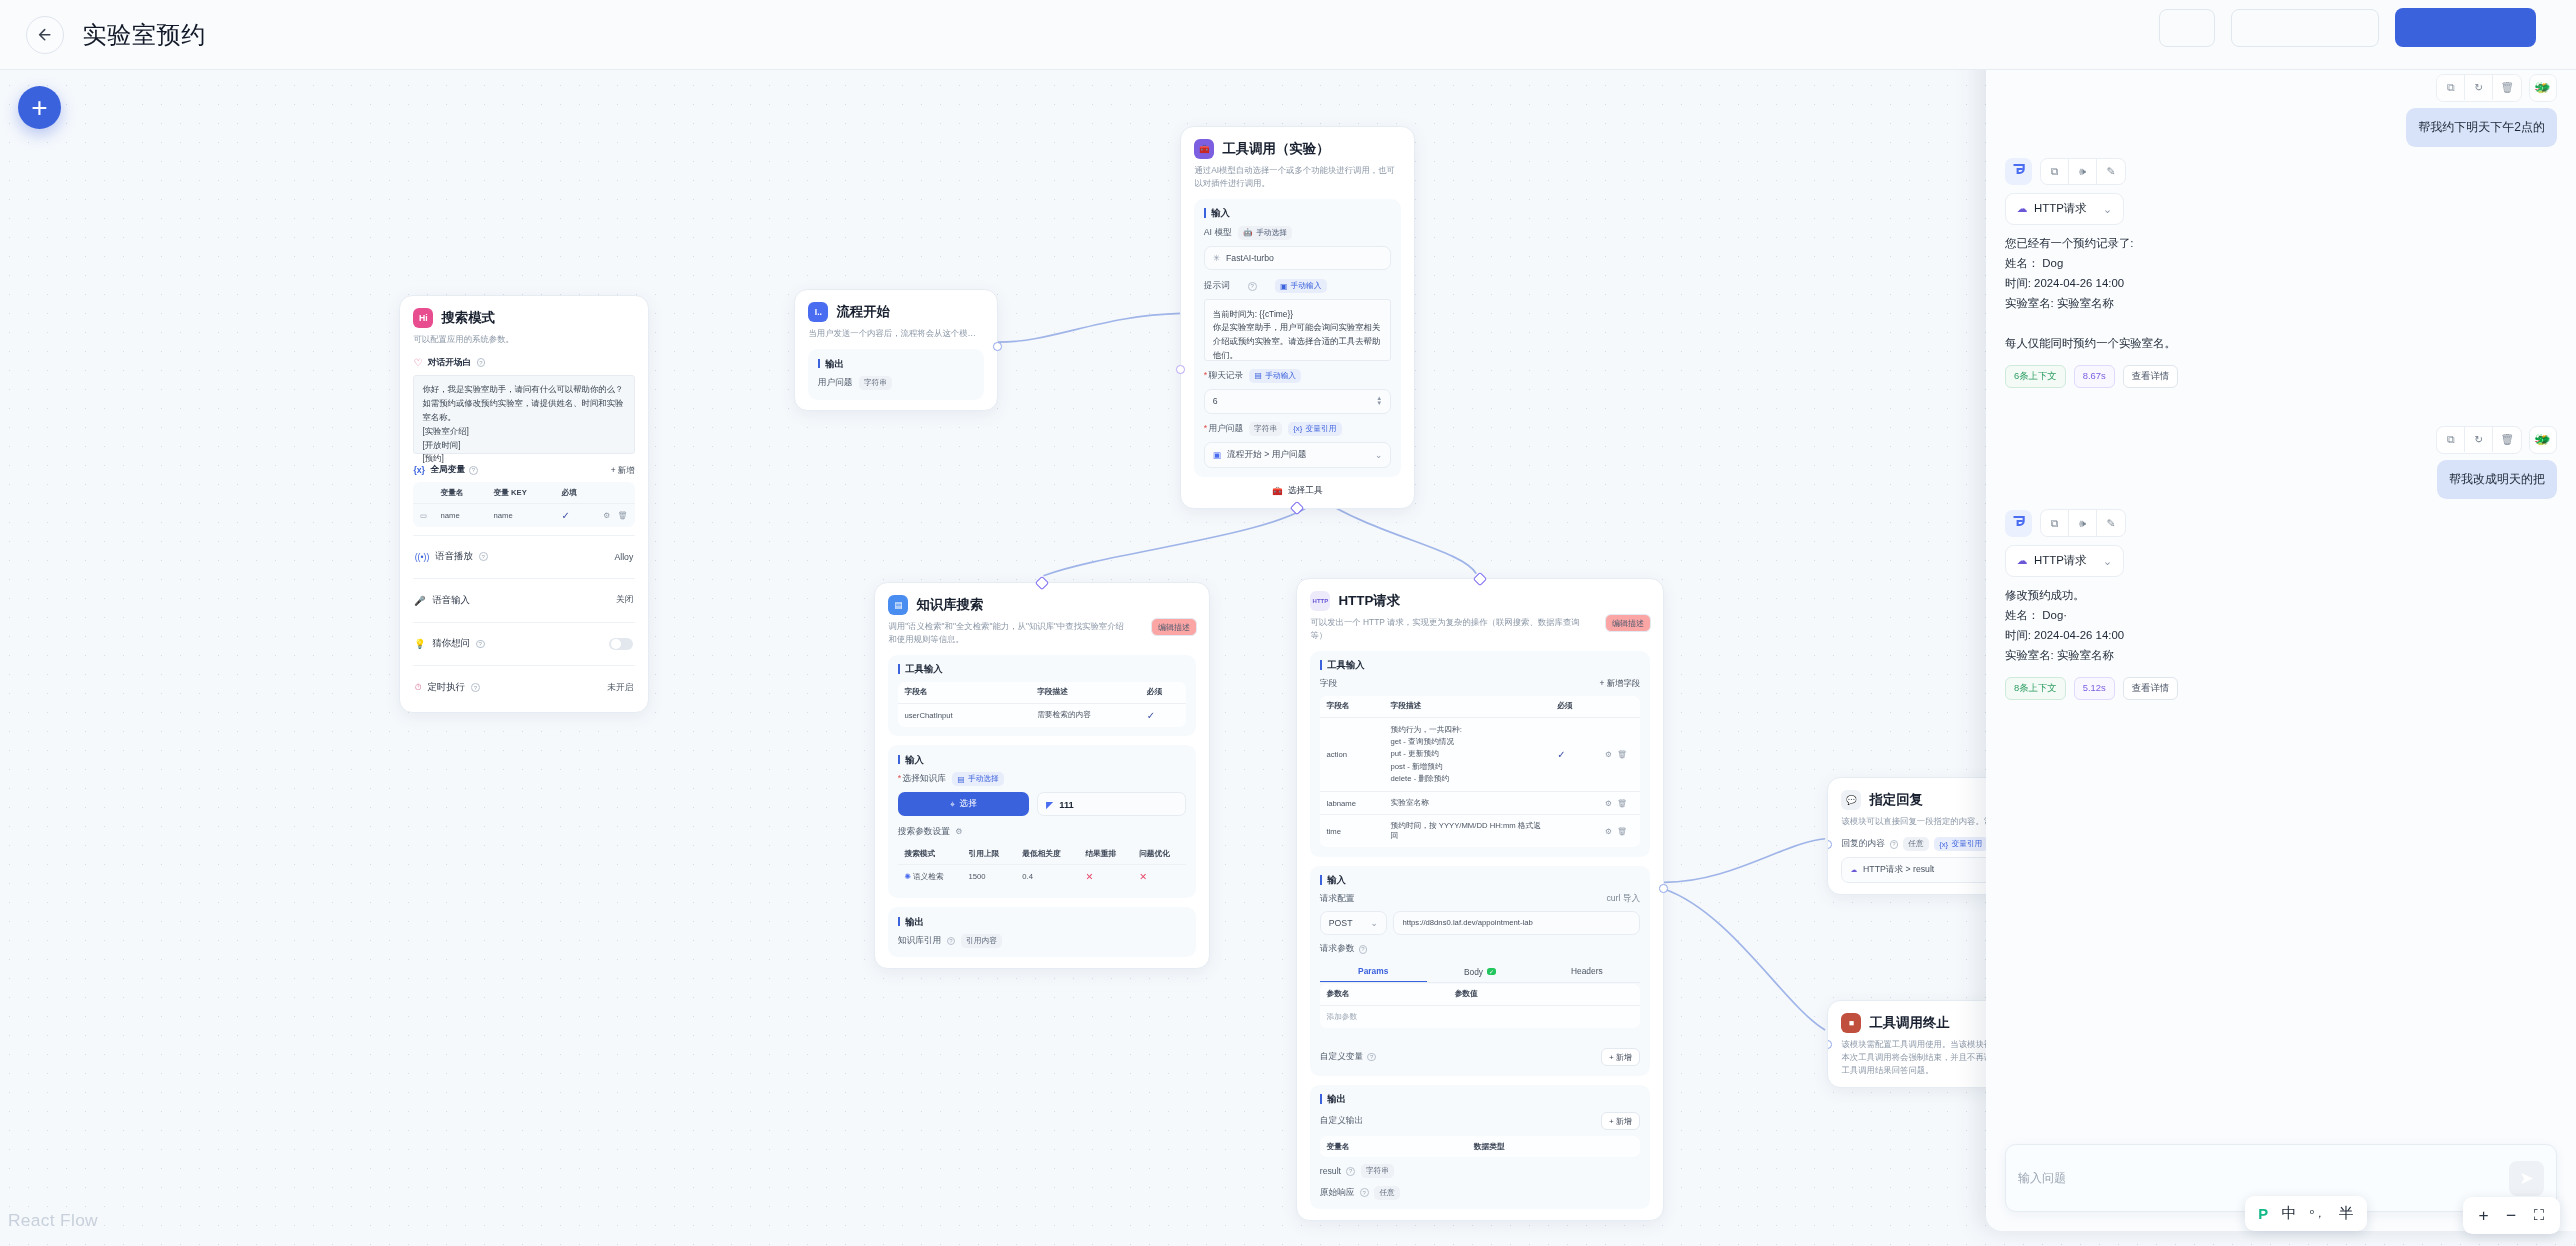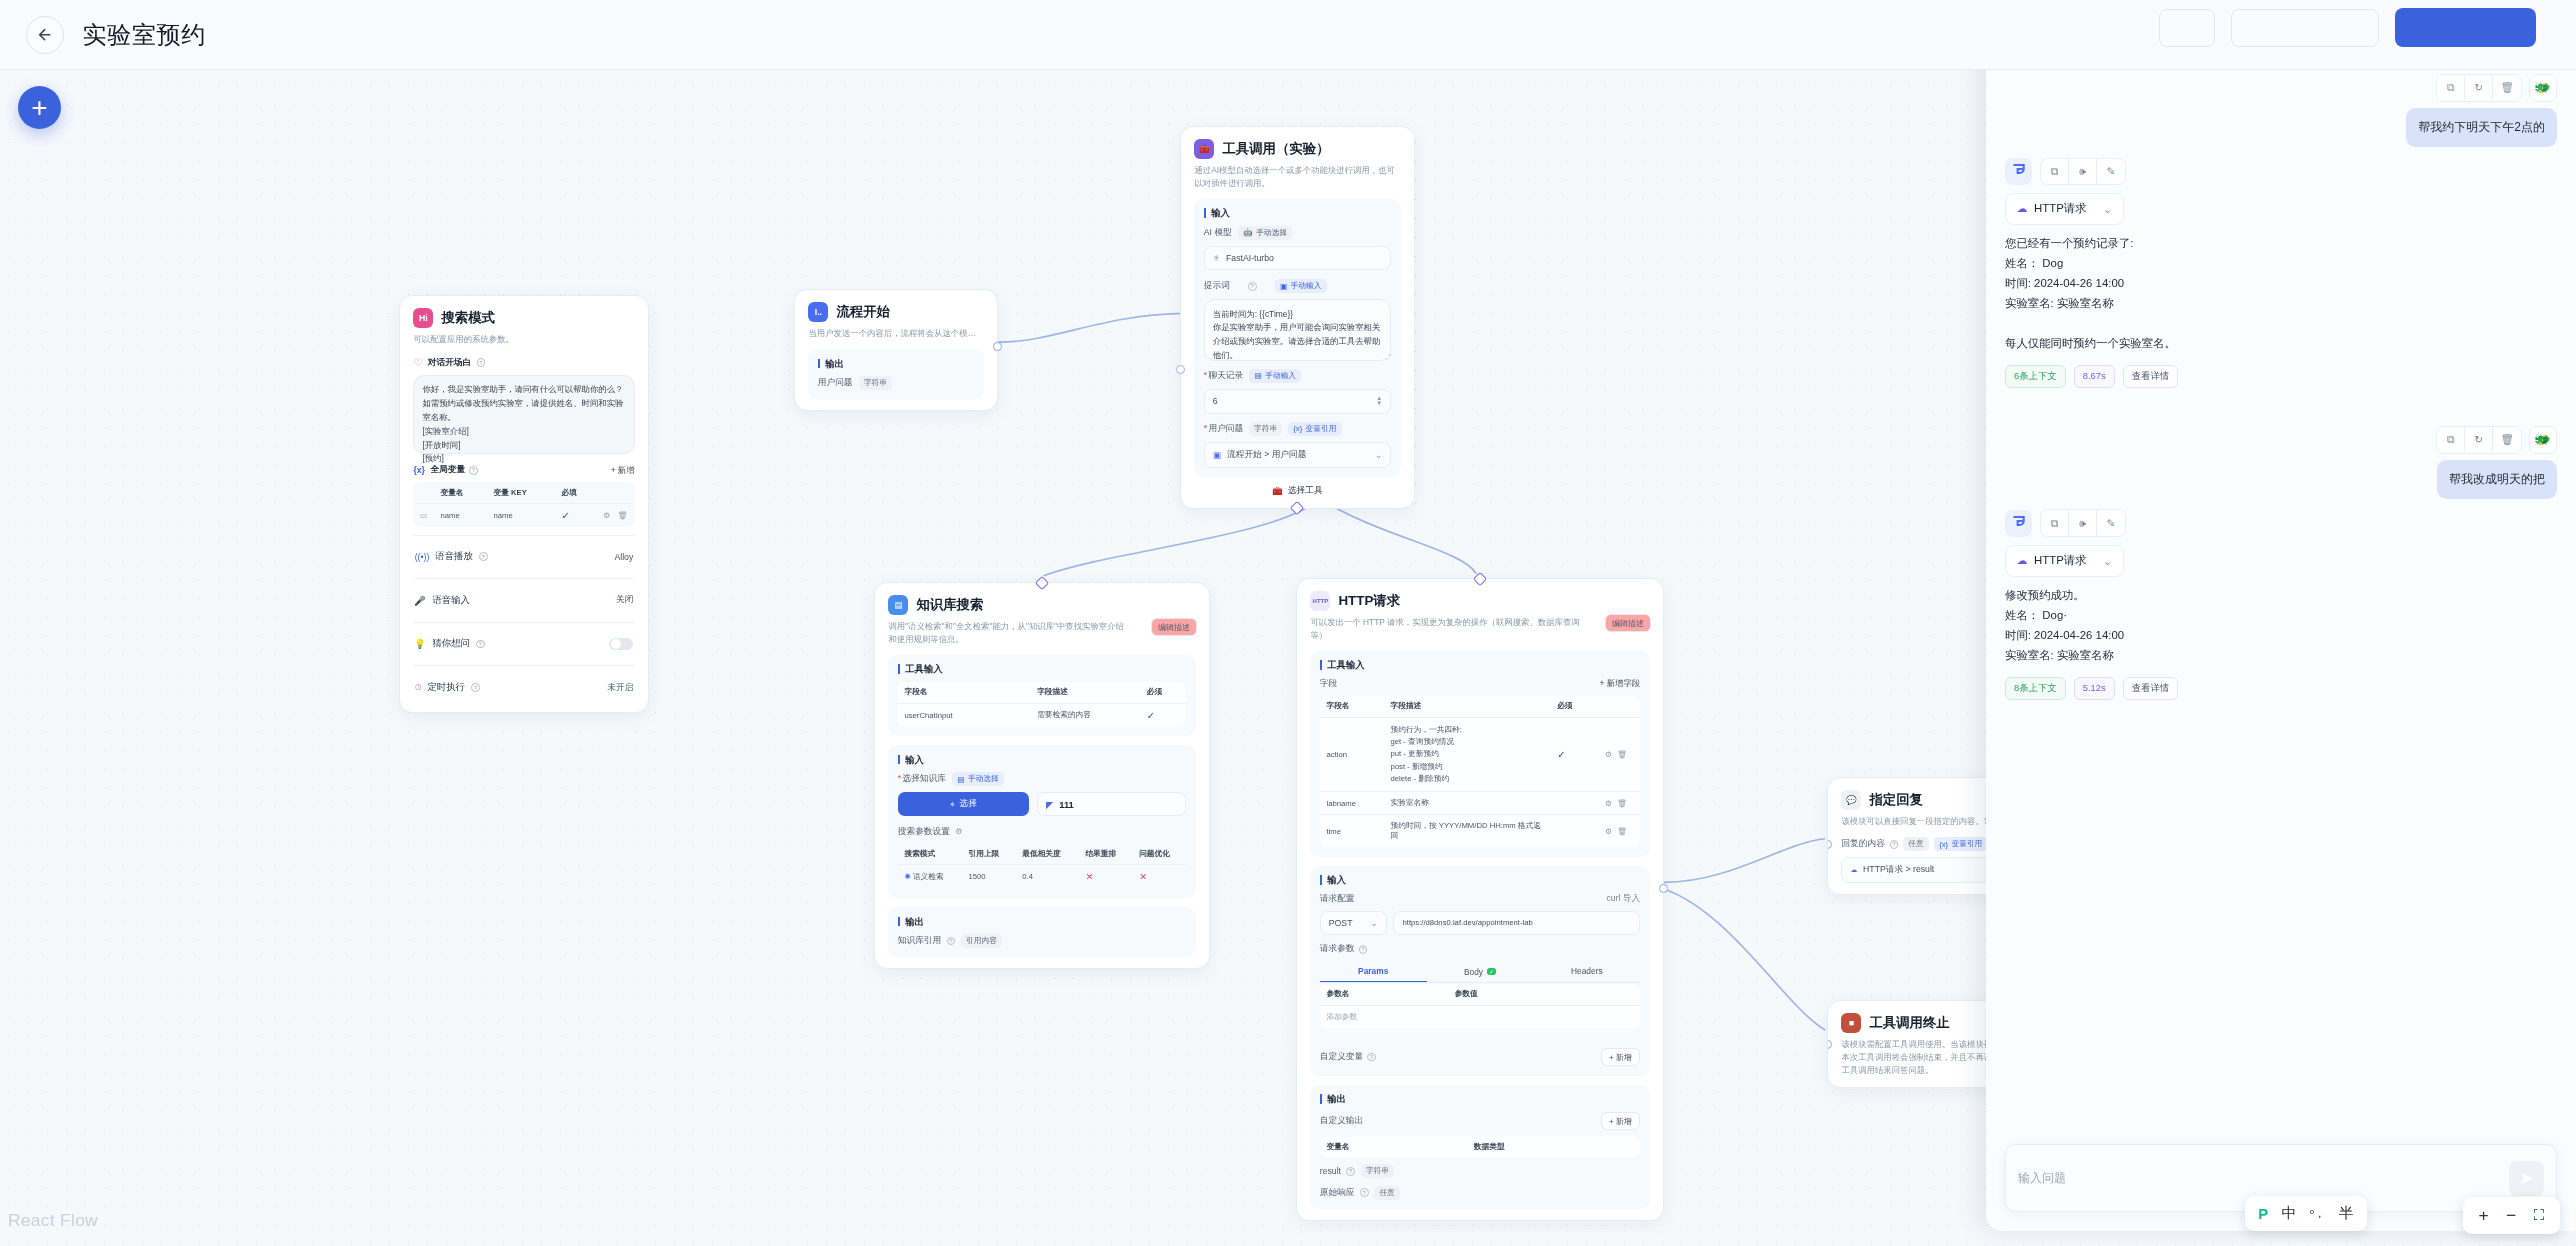--- a/index.html
+++ b/index.html
@@ -88,21 +88,21 @@
     border-radius: 4.7px; padding: 2px 5.4px; white-space: nowrap;
   }
   .chip.blue { background: #e8edfb; color: #3b62dd; }
   .chip.plain { background: #eef1f6; color: #5d6879; }
   .field {
     background: #fbfcfe; border: 0.7px solid #e7ecf3; border-radius: 7.4px;
     font-size: 8.7px; color: #46505f; padding: 6px 8px; margin-top: 6px;
     display: flex; align-items: center; gap: 6px;
   }
   .textarea {
-    background: #f3f7fa; border: 0.7px solid #e7ecf3; border-radius: 11px;
+    background: #f3f7fa; border: 0.7px solid #e7ecf3; border-radius: 3px;
     font-size: 8.4px; color: #39434f; padding: 7.4px 8px; margin-top: 6px;
     line-height: 1.65; white-space: pre-wrap; position: relative;
   }
   .tbl { width: 100%; border-collapse: collapse; background: #f7fafc; border-radius: 6.7px; overflow: hidden; }
   .tbl th { font-size: 7.7px; color: #3d4757; font-weight: 600; text-align: left; padding: 5.4px 6.7px; }
   .tbl td { font-size: 7.7px; color: #4a5costs; color:#4a5463; padding: 6px 6.7px; vertical-align: middle; border-top: 0.7px solid #edf1f6; }
   .tick { color: #3b4fa8; font-size: 10px; }
   .cross { color: #e8486b; font-size: 9.4px; font-weight: 700; }
   .row-sep { border-top: 0.7px solid #eef2f6; margin: 7.4px 0; }
   .kv { display: flex; align-items: center; justify-content: space-between; padding: 7.4px 1.3px; }

